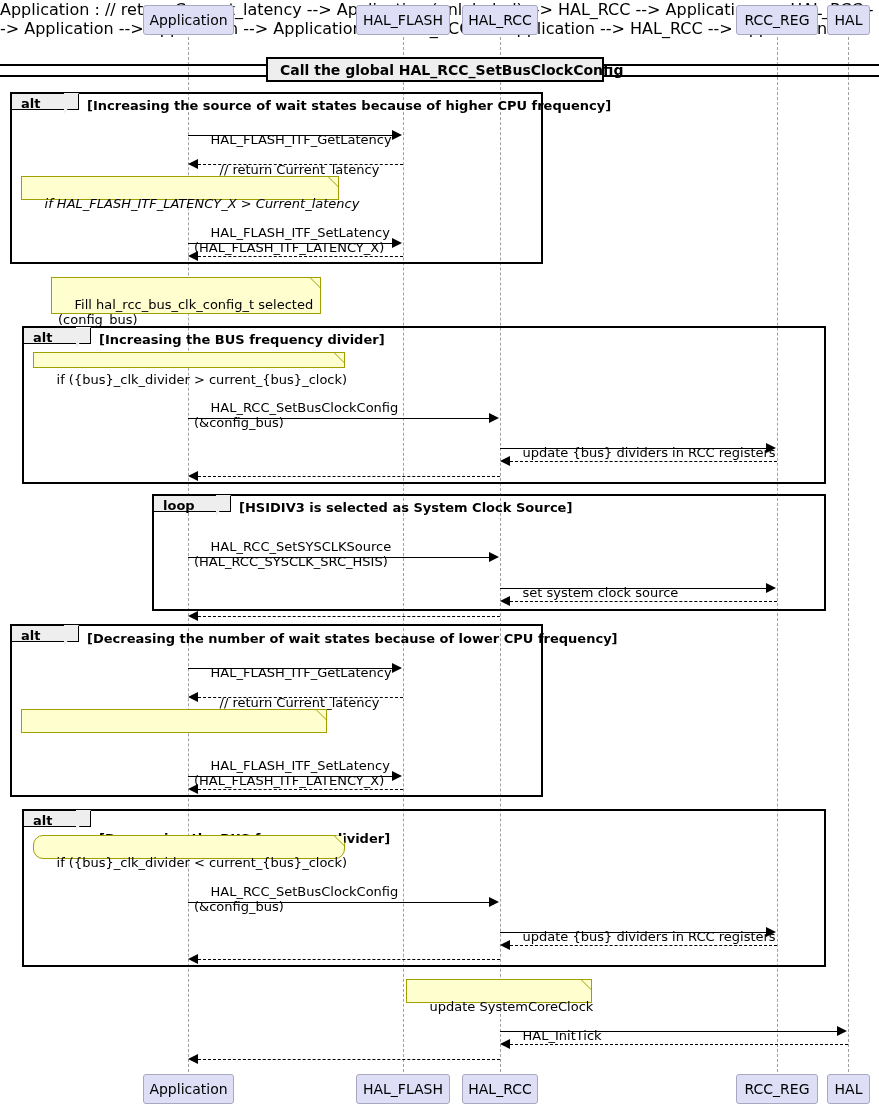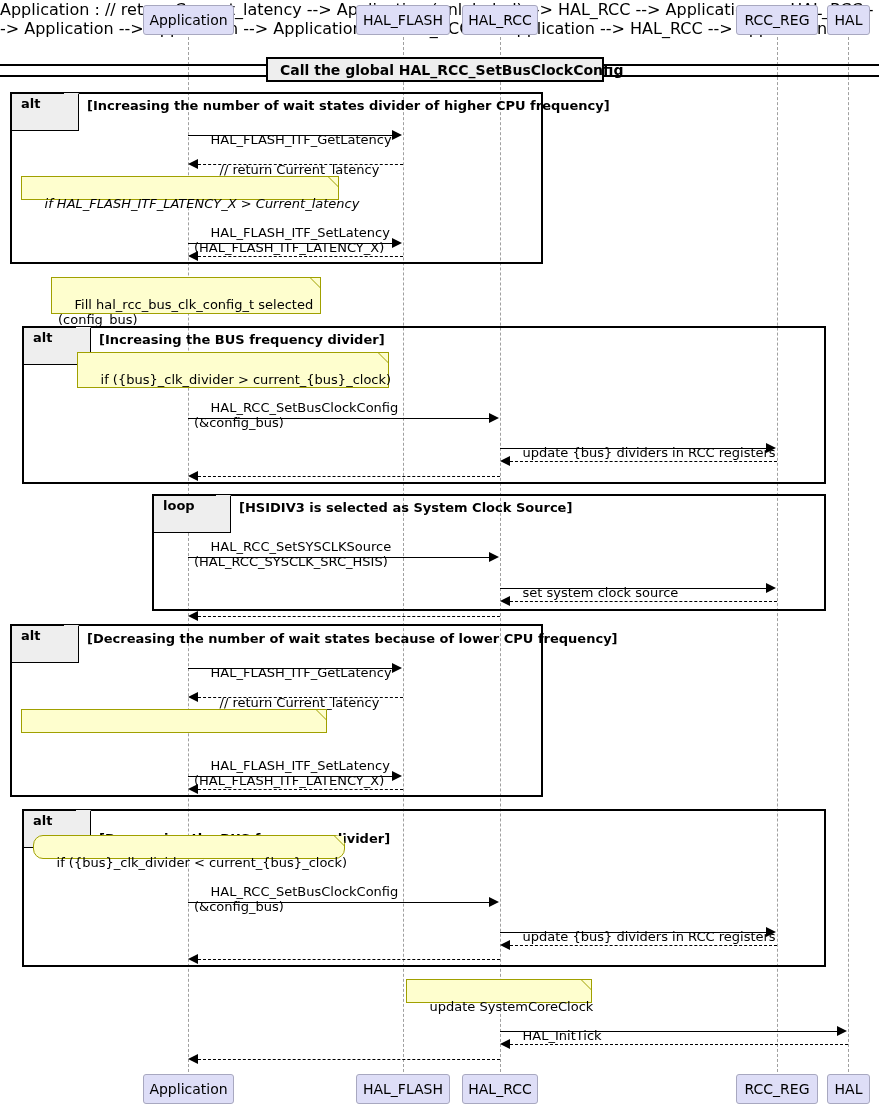--- a/index.html
+++ b/index.html
@@ -73,21 +73,21 @@
     background: transparent;
   }
   .group-tab {
     position: absolute;
     box-sizing: border-box;
     background: #EEEEEE;
     border: 1px solid #000000;
     color: #000000;
     font-size: 13px;
     font-weight: bold;
-    height: 38px;
+    height: 17px;
     line-height: 19px;
     padding-left: 9px;
     padding-right: 22px;
     white-space: nowrap;
   }
   .group-tab::after {
     content: "";
     position: absolute;
     right: -1px;
     top: -1px;
@@ -201,21 +201,21 @@
   <div class="divider-box" style="left:266px; top:57px; width:338px; height:25px;">
     <span>Call the global HAL_RCC_SetBusClockConfig</span>
   </div>
 
   
   <div class="group" style="left:10px; top:92px; width:533px; height:172px;"></div>
   <div class="group-tab" style="left:11px; top:93px; width:68px;">
     <span>alt</span>
   </div>
   <div class="group-label" style="left:87px; top:99px;">
-    <span>[Increasing the number of wait states divider of higher CPU frequency]</span>
+    <span>[Increasing the source of wait states because of higher CPU frequency]</span>
   </div>
 
   
   <div class="msg-label" style="left:194px; top:117px;">
     <span>HAL_FLASH_ITF_GetLatency</span>
   </div>
   <div class="msg-line" style="left:188px; top:135px; width:205px;"></div>
   <div class="arrow-head arrow-right" style="left:392px; top:130px;"></div>
 
    Application : // return Current_latency --&gt;
@@ -255,21 +255,21 @@
   
   <div class="group" style="left:22px; top:326px; width:804px; height:158px;"></div>
   <div class="group-tab" style="left:23px; top:327px; width:68px;">
     <span>alt</span>
   </div>
   <div class="group-label" style="left:99px; top:333px;">
     <span>[Increasing the BUS frequency divider]</span>
   </div>
 
   
-  <div class="note" style="left:33px; top:352px; width:312px; height:36px;margin-left:44px;">
+  <div class="note" style="left:33px; top:352px; width:312px; height:16px;">
     <span>if ({bus}_clk_divider &gt; current_{bus}_clock)</span>
     <span class="note-fold"></span>
     <span class="note-fold2"></span>
   </div>
 
   
   <div class="msg-label" style="left:194px; top:385px;">
     <span>HAL_RCC_SetBusClockConfig
 (&amp;config_bus)</span>
   </div>

